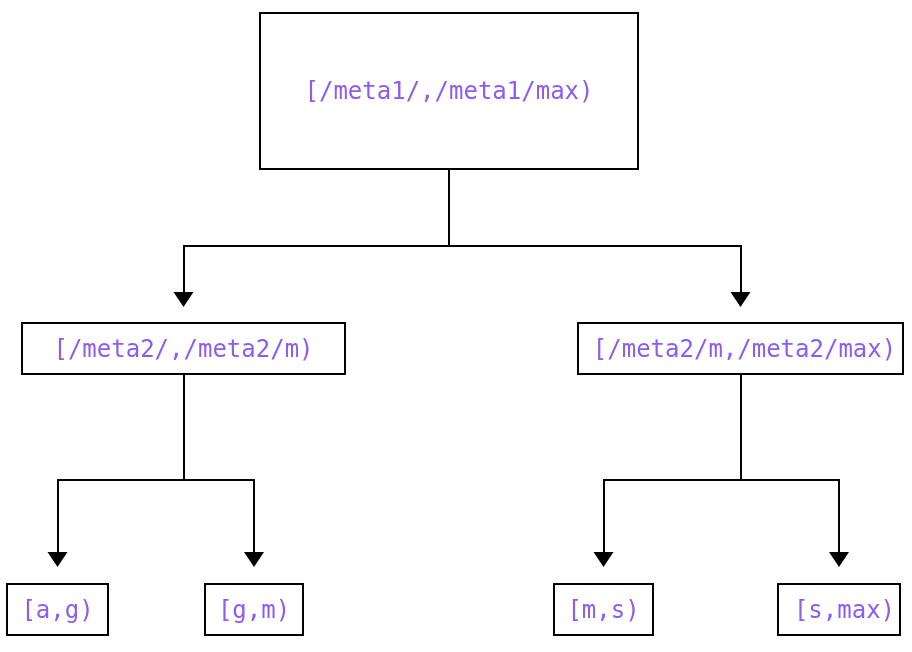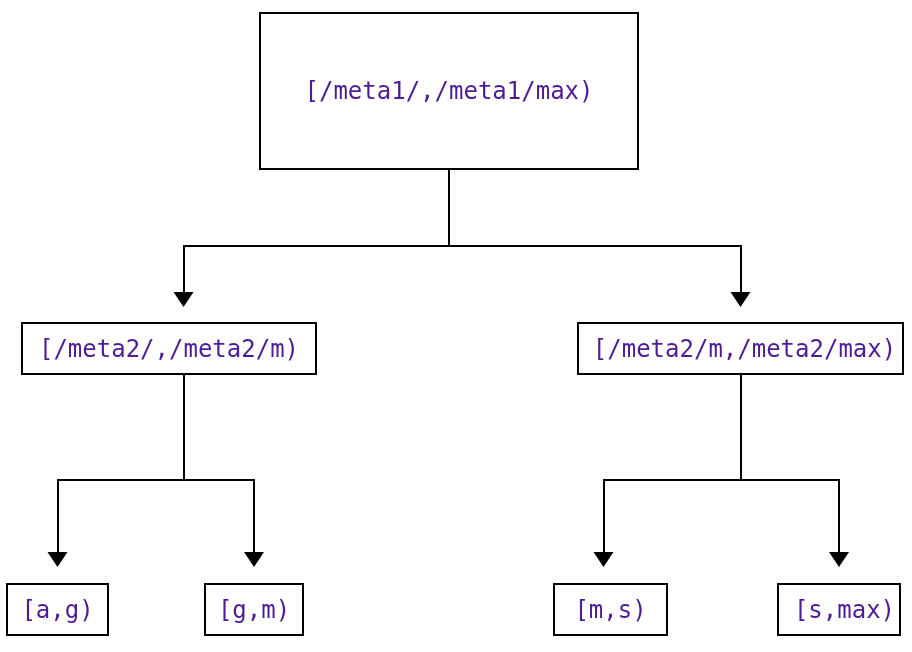--- a/index.html
+++ b/index.html
@@ -23,31 +23,31 @@
     height: 652px;
   }
   .node {
     position: absolute;
     box-sizing: border-box;
     display: flex;
     align-items: center;
     justify-content: center;
     border: 2px solid #000000;
     background: #ffffff;
-    color: #4c1d95;
+    color: #8b5cf6;
     font-size: 24px;
     line-height: 1;
     white-space: nowrap;
   }
   #node-root        { left: 259px; top: 12px;  width: 380px; height: 158px; }
-  #node-left-child  { left: 21px;  top: 322px; width: 296px; height: 53px; }
+  #node-left-child  { left: 21px;  top: 322px; width: 325px; height: 53px; }
   #node-right-child { left: 577px; top: 322px; width: 327px; height: 53px; padding-left: 8px; }
   #node-leaf-ag     { left: 6px;   top: 583px; width: 103px; height: 53px; }
   #node-leaf-gm     { left: 204px; top: 583px; width: 100px; height: 53px; text-align: right; }
-  #node-leaf-ms     { left: 553px; top: 583px; width: 115px; height: 53px; }
+  #node-leaf-ms     { left: 553px; top: 583px; width: 101px; height: 53px; }
   #node-leaf-smax   { left: 777px; top: 583px; width: 124px; height: 53px; padding-left: 11px; }
 </style>
 </head>
 <body>
 
 <div class="canvas">
 
   <svg class="connectors" width="912" height="652" viewBox="0 0 912 652" aria-hidden="true">
     <g stroke="#000000" stroke-width="2" fill="none" shape-rendering="crispEdges">
       <path d="M449,170 V246 H183.5 V292"></path>

